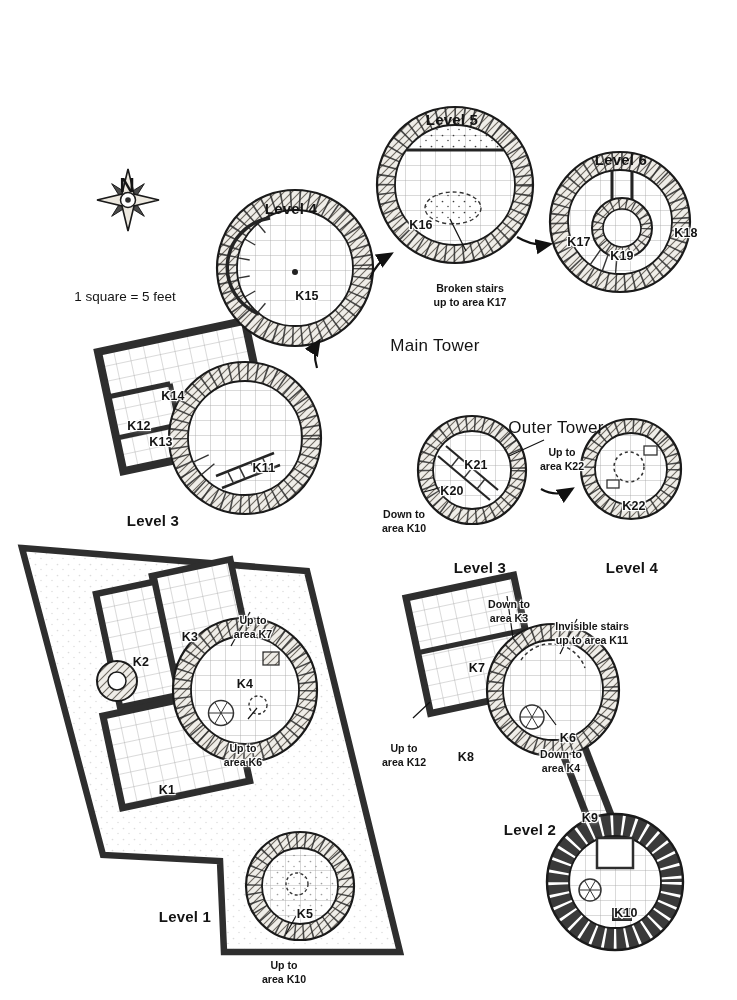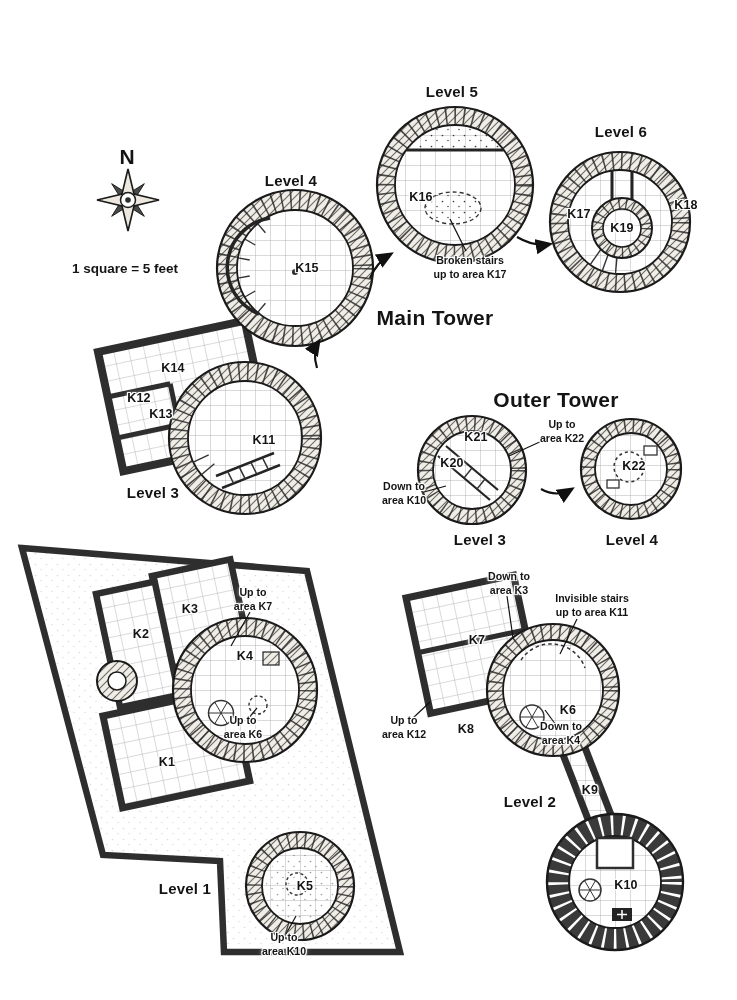--- a/index.html
+++ b/index.html
@@ -4,32 +4,32 @@
 <style>
   *{box-sizing:border-box}
   html,body{margin:0;padding:0;background:#ffffff}
   .map{
     position:relative;width:737px;height:1000px;background:#ffffff;
     font-family:"Liberation Sans",sans-serif;color:#1d1d1d;overflow:hidden;
   }
   .map svg{position:absolute;left:0;top:0}
   .lbl{
     position:absolute;transform:translate(-50%,-50%);
-    white-space:pre-line;text-align:center;color:#141414;pointer-events:none;
+    white-space:pre-line;text-align:center;color:#141414;pointer-events:none;margin-top:28px;
   }
   .halo{
     text-shadow:-1px -1px 0 #fff,1px -1px 0 #fff,-1px 1px 0 #fff,1px 1px 0 #fff,
                  0 0 3px #fff,0 0 5px #fff;
   }
   .room{font-size:12.5px;font-weight:700;letter-spacing:.2px}
   .lvl{font-size:15px;font-weight:700;letter-spacing:.2px}
-  .sect{font-size:21px;font-weight:700;letter-spacing:.3px}
+  .sect{font-size:17px;font-weight:400;letter-spacing:.3px}
   .note{font-size:10.6px;font-weight:600;line-height:1.3}
   .north{font-size:21px;font-weight:700}
-  .scale{font-size:13.5px;font-weight:700}
+  .scale{font-size:13.5px;font-weight:400}
 </style>
 </head>
 <body>
 
 <div class="map">
 
 <svg width="737" height="1000" viewBox="0 0 737 1000">
   <defs>
     <pattern id="grid" width="15" height="15" patternUnits="userSpaceOnUse">
       <rect width="15" height="15" fill="#ffffff"></rect>
@@ -287,21 +287,21 @@
 <div class="lbl room halo" style="left:421px;top:197px">K16</div>
 <div class="lbl room halo" style="left:579px;top:214px">K17</div>
 <div class="lbl room halo" style="left:686px;top:205px">K18</div>
 <div class="lbl room halo" style="left:622px;top:228px">K19</div>
 <div class="lbl room halo" style="left:173px;top:368px">K14</div>
 <div class="lbl room halo" style="left:139px;top:398px">K12</div>
 <div class="lbl room halo" style="left:161px;top:414px">K13</div>
 <div class="lbl room halo" style="left:264px;top:440px">K11</div>
 <div class="lbl room halo" style="left:476px;top:437px">K21</div>
 <div class="lbl room halo" style="left:452px;top:463px">K20</div>
-<div class="lbl room halo" style="left:634px;top:466px">K22</div>
+<div class="lbl room halo" style="left:634px;top:478px">K22</div>
 <div class="lbl room halo" style="left:141px;top:634px">K2</div>
 <div class="lbl room halo" style="left:190px;top:609px">K3</div>
 <div class="lbl room halo" style="left:245px;top:656px">K4</div>
 <div class="lbl room halo" style="left:167px;top:762px">K1</div>
 <div class="lbl room halo" style="left:305px;top:886px">K5</div>
 <div class="lbl room halo" style="left:477px;top:640px">K7</div>
 <div class="lbl room halo" style="left:466px;top:729px">K8</div>
 <div class="lbl room halo" style="left:568px;top:710px">K6</div>
 <div class="lbl room halo" style="left:590px;top:790px">K9</div>
 <div class="lbl room halo" style="left:626px;top:885px">K10</div>

